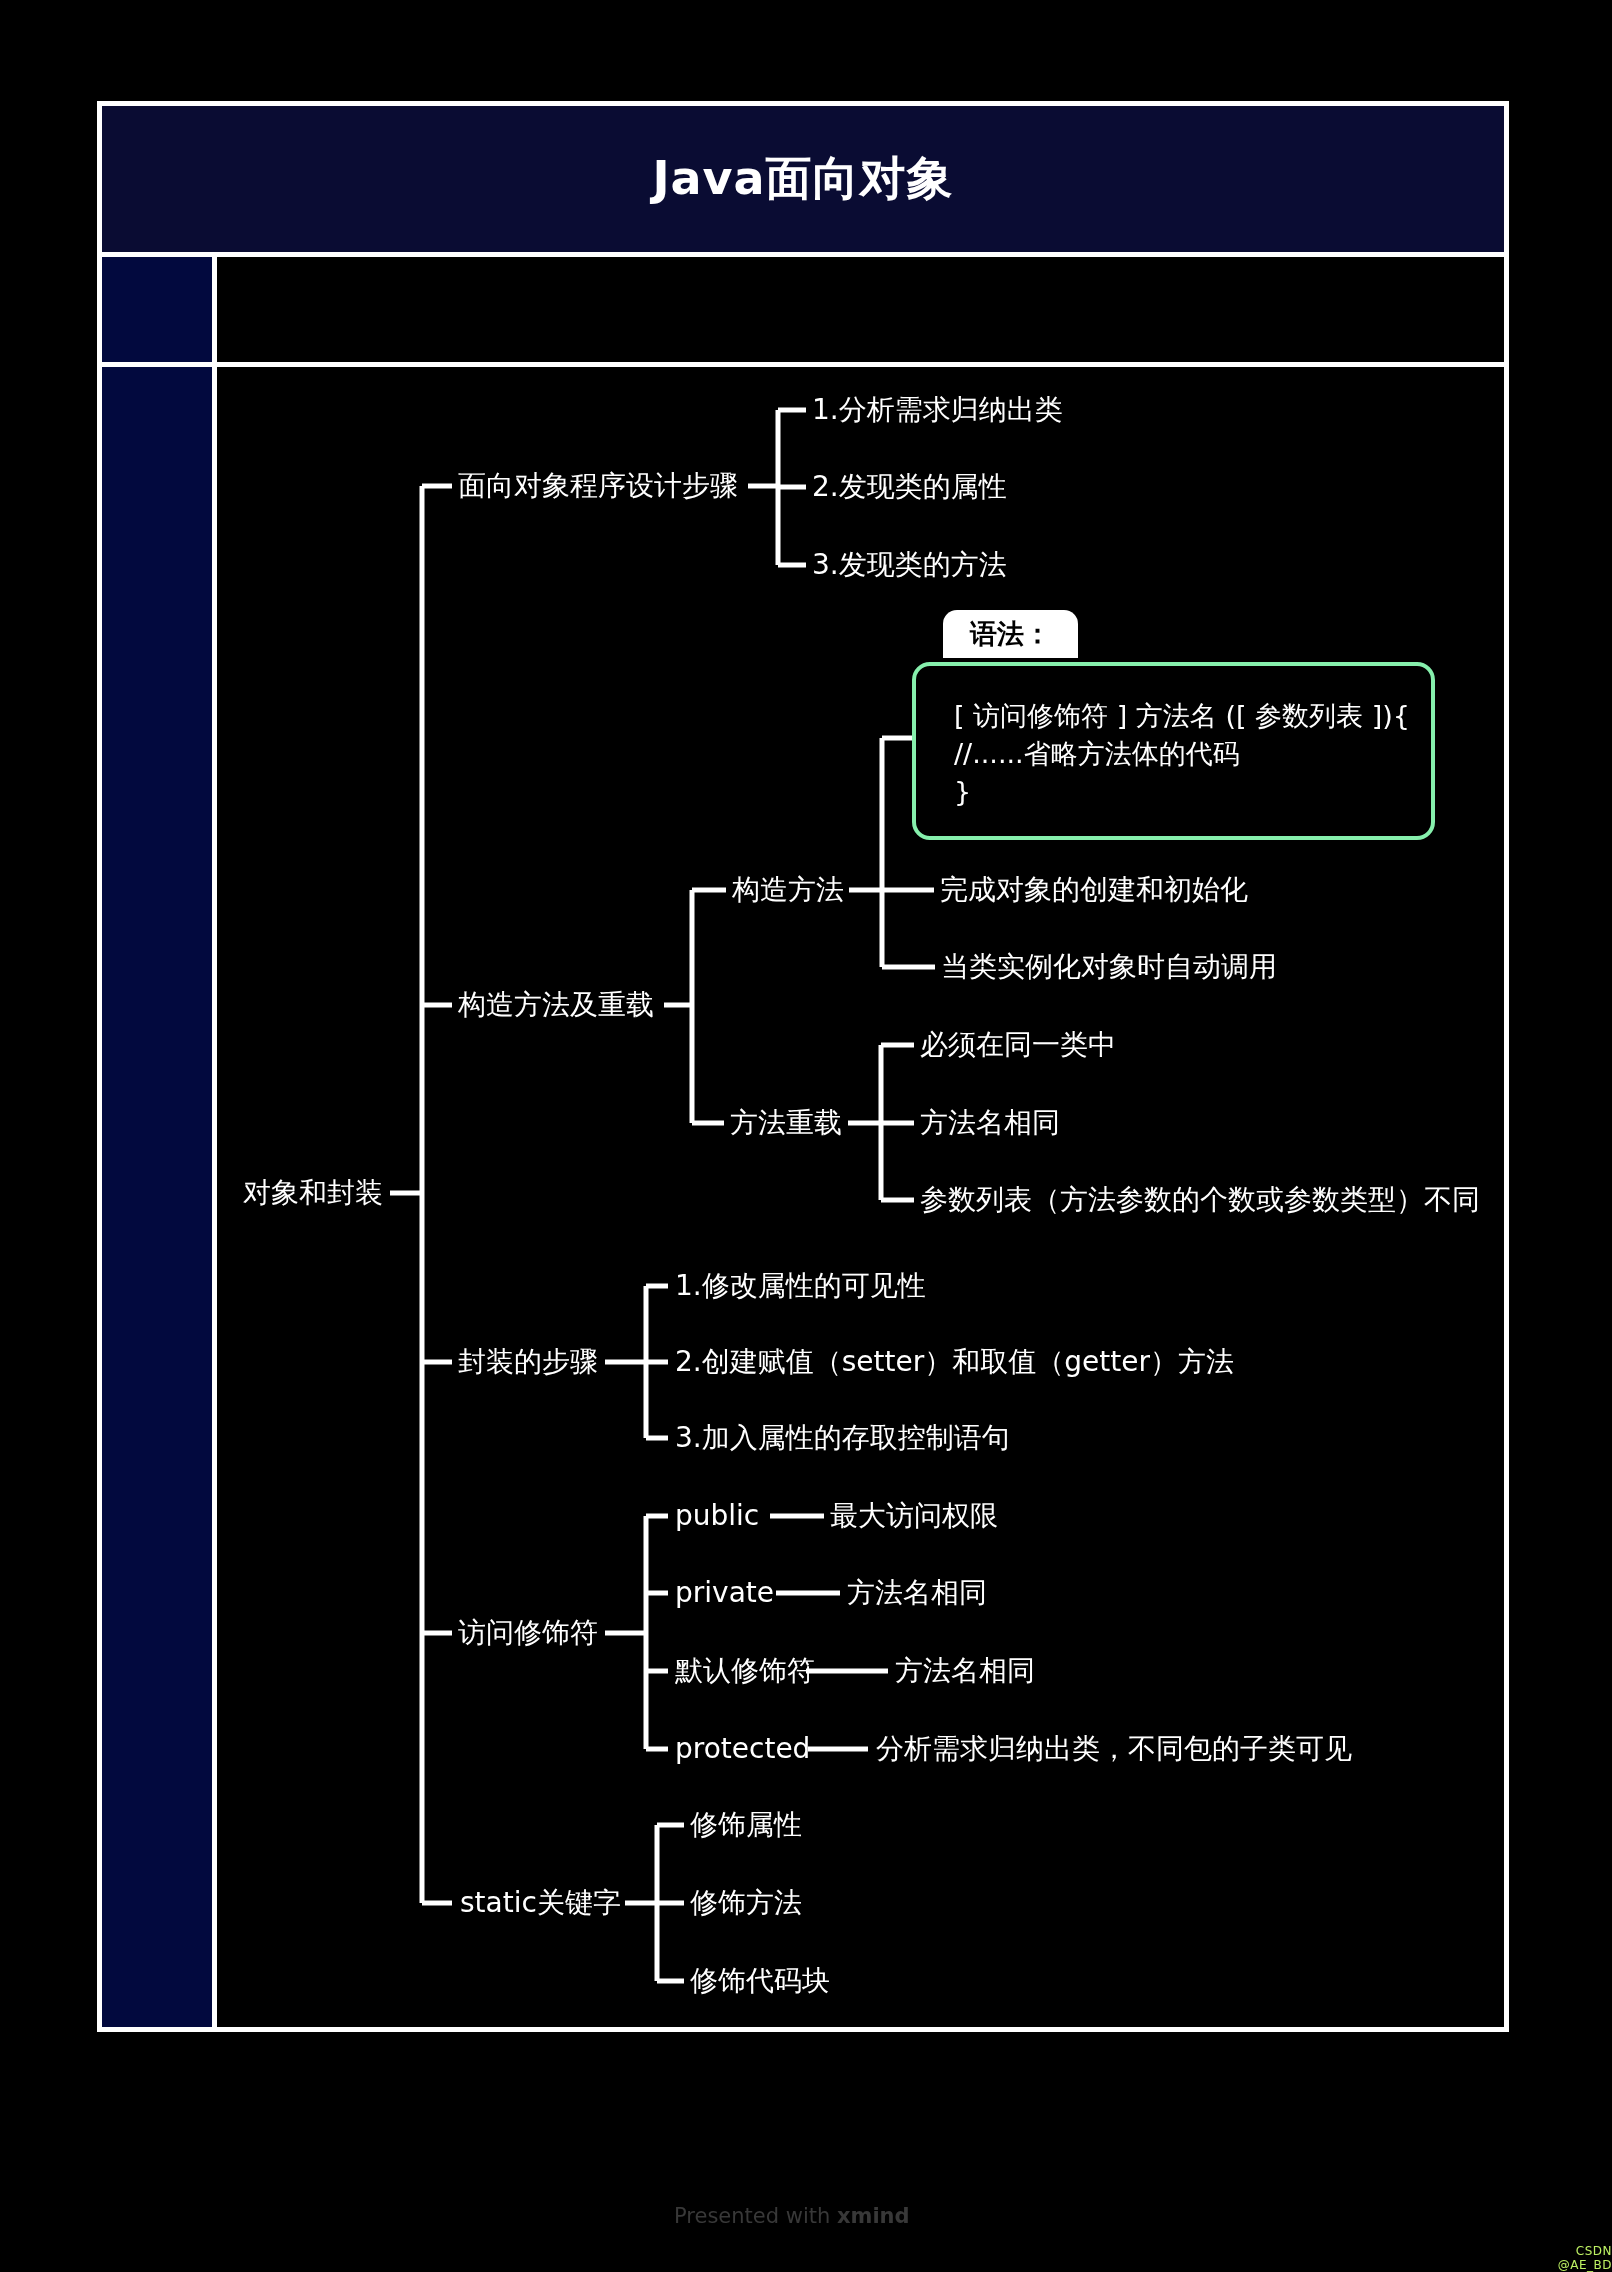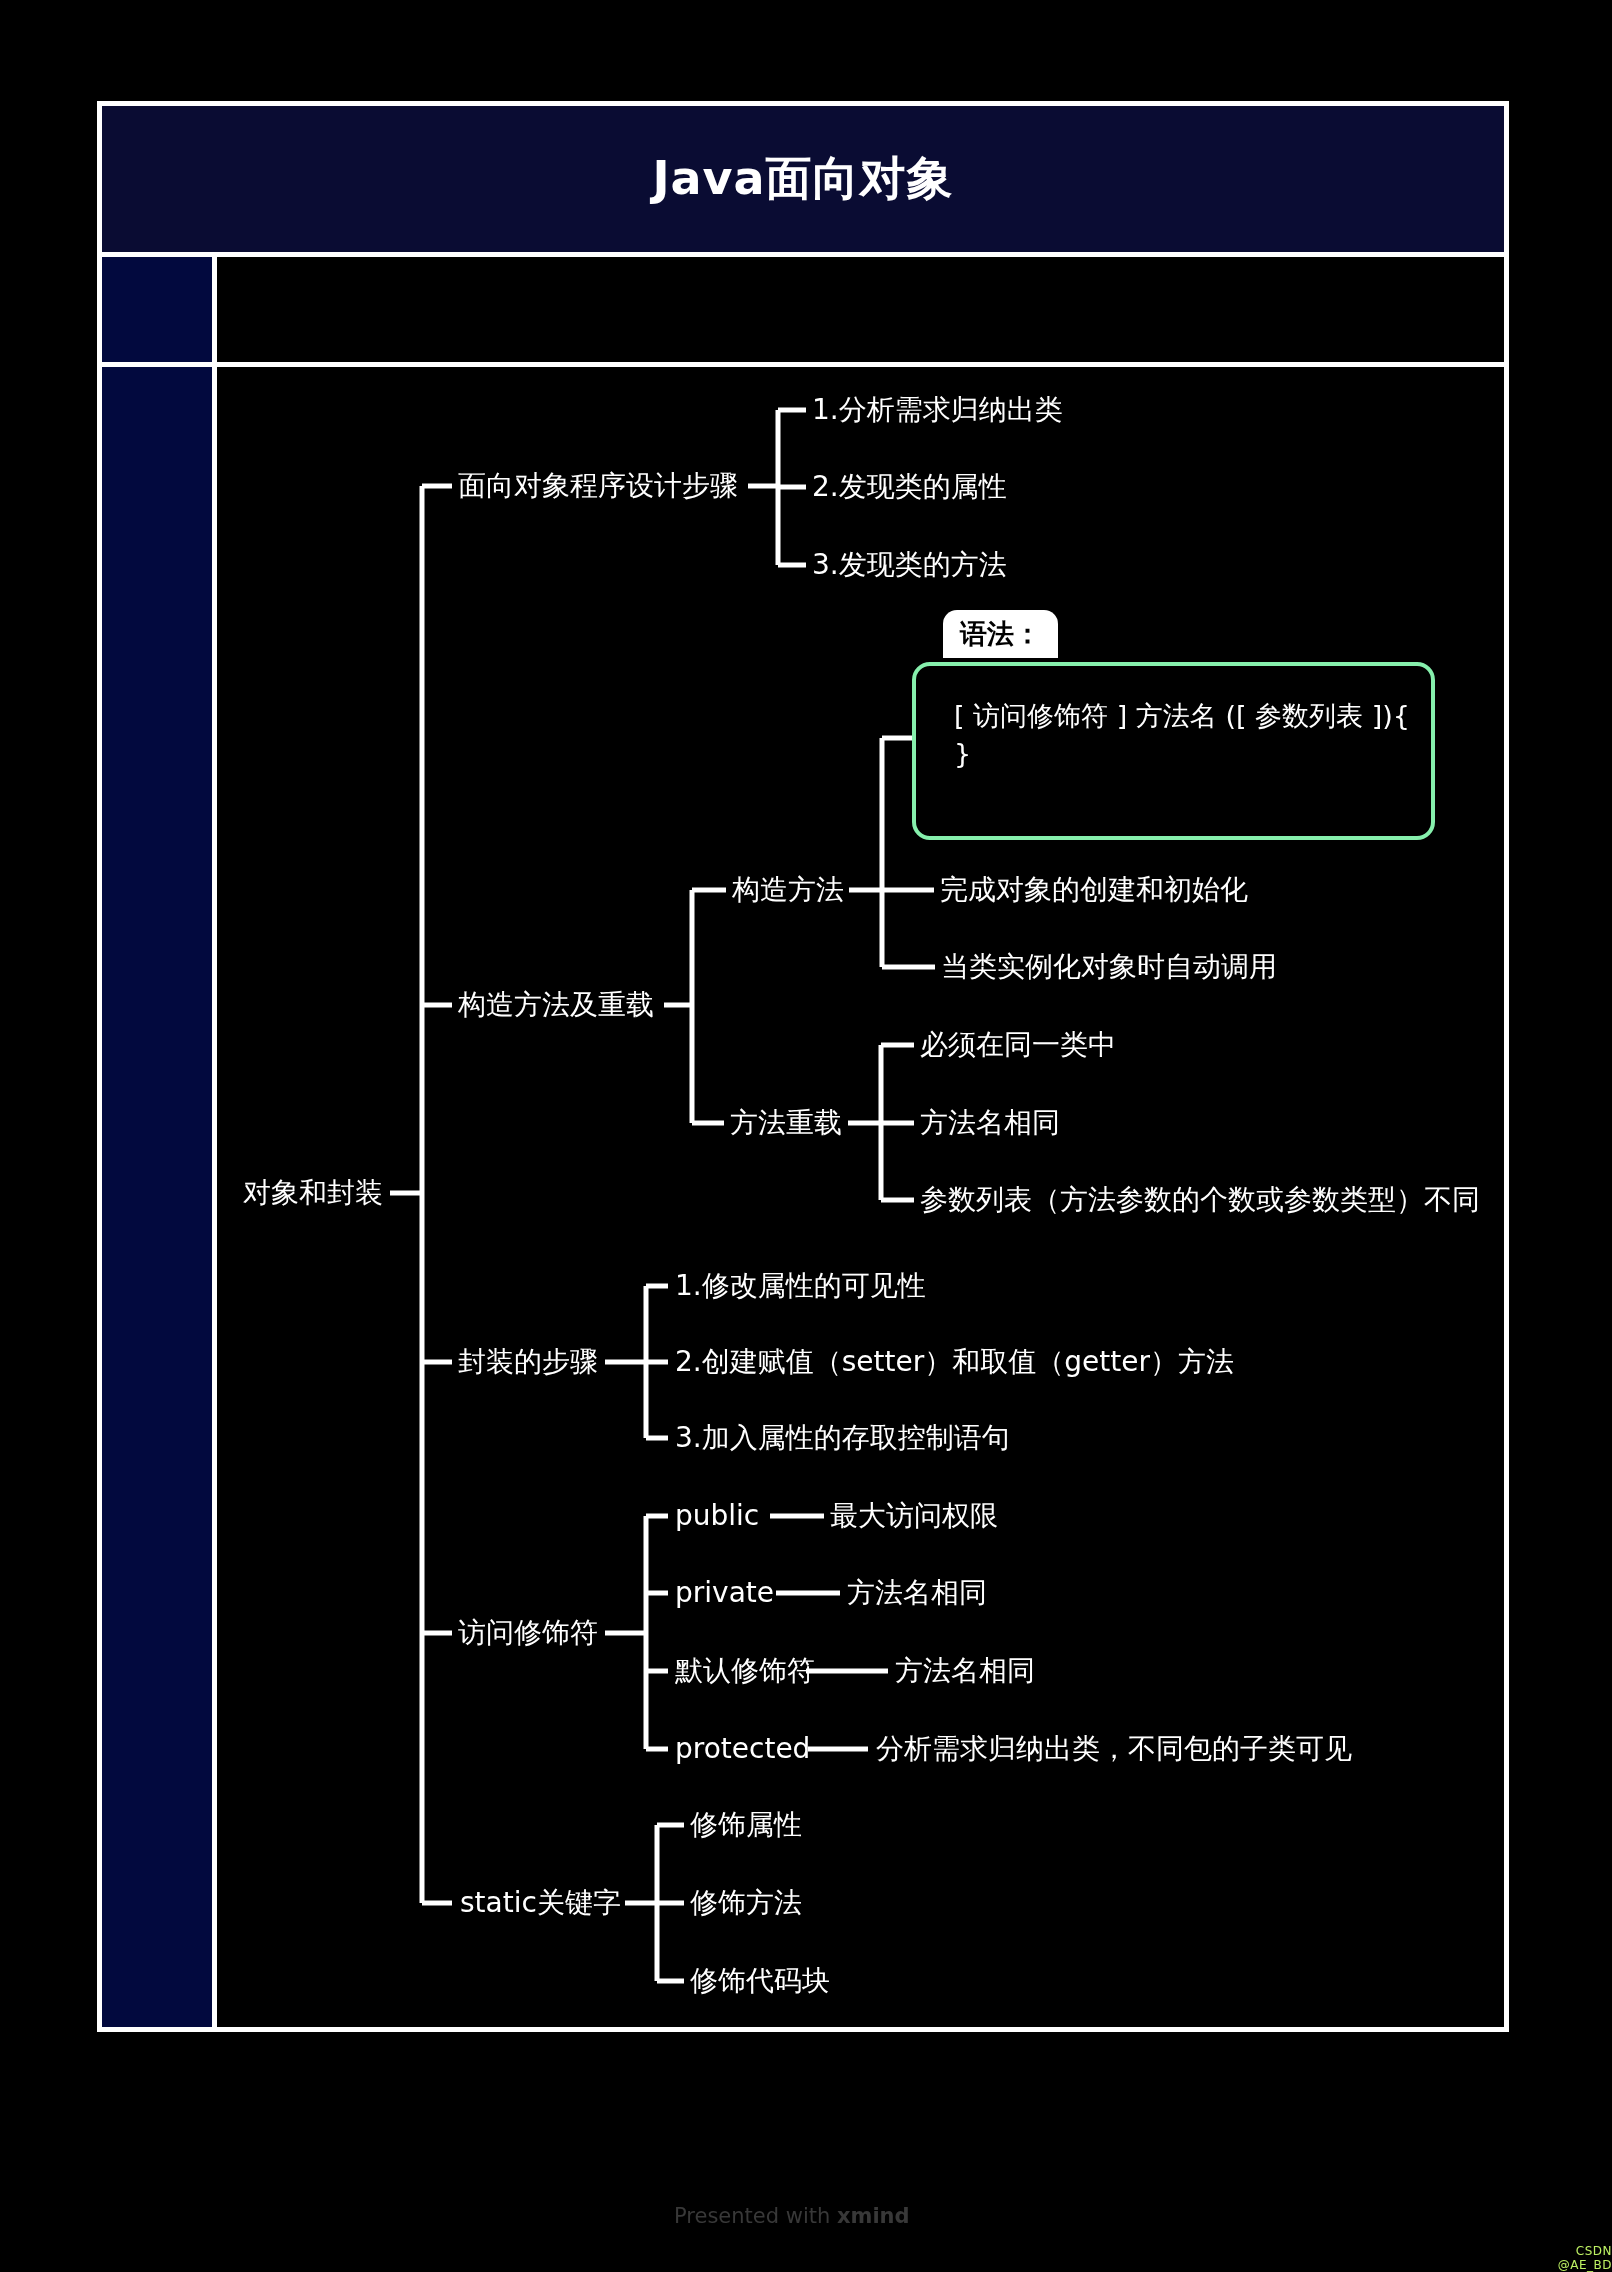--- a/index.html
+++ b/index.html
@@ -28,21 +28,21 @@
     position:absolute;left:0;top:0;width:115px;height:100%;
     background:#02093e;border-right:5px solid #fff;box-sizing:border-box;
   }
   
   .mm-svg{position:absolute;left:0;top:0;pointer-events:none;}
   .node{
     position:absolute;transform:translateY(-50%);
     color:#fff;font-size:28px;white-space:nowrap;line-height:1.2;
   }
   .callout-label{
-    position:absolute;left:943px;top:610px;width:115px;height:48px;
+    position:absolute;left:943px;top:610px;width:135px;height:48px;
     background:#fff;border-radius:14px 14px 0 0;
     display:flex;align-items:center;justify-content:center;
     color:#000;font-size:27px;font-weight:700;
   }
   .syntax-box{
     position:absolute;left:912px;top:662px;width:523px;height:178px;
     background:#000;border:4px solid #86efac;border-radius:18px;
     box-sizing:border-box;color:#fff;font-size:27px;line-height:38px;
     padding:31px 0 0 38px;white-space:nowrap;
   }
@@ -91,20 +91,21 @@
 <div class="node" style="left:812px;top:565px">3.发现类的方法</div>
 
 <div class="node" style="left:458px;top:1005px">构造方法及重载</div>
 <div class="node" style="left:732px;top:890px">构造方法</div>
 
 <div class="callout-label">
   <span>语法：</span>
 </div>
 <div class="syntax-box">
   <div>[ 访问修饰符 ] 方法名 ([ 参数列表 ]){</div>
+  <div>//......省略方法体的代码</div>
   <div>}</div>
 </div>
 
 <div class="node" style="left:940px;top:890px">完成对象的创建和初始化</div>
 <div class="node" style="left:941px;top:967px">当类实例化对象时自动调用</div>
 
 <div class="node" style="left:730px;top:1123px">方法重载</div>
 <div class="node" style="left:920px;top:1045px">必须在同一类中</div>
 <div class="node" style="left:920px;top:1123px">方法名相同</div>
 <div class="node" style="left:920px;top:1200px">参数列表（方法参数的个数或参数类型）不同</div>

